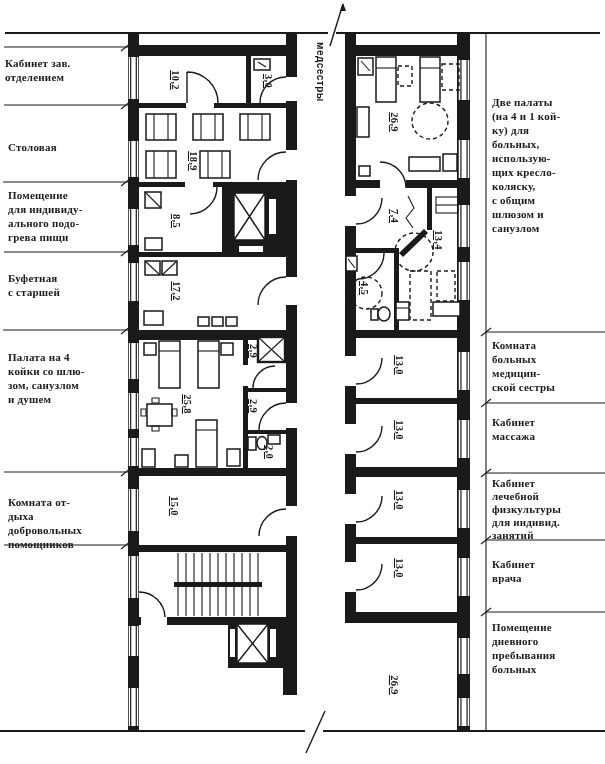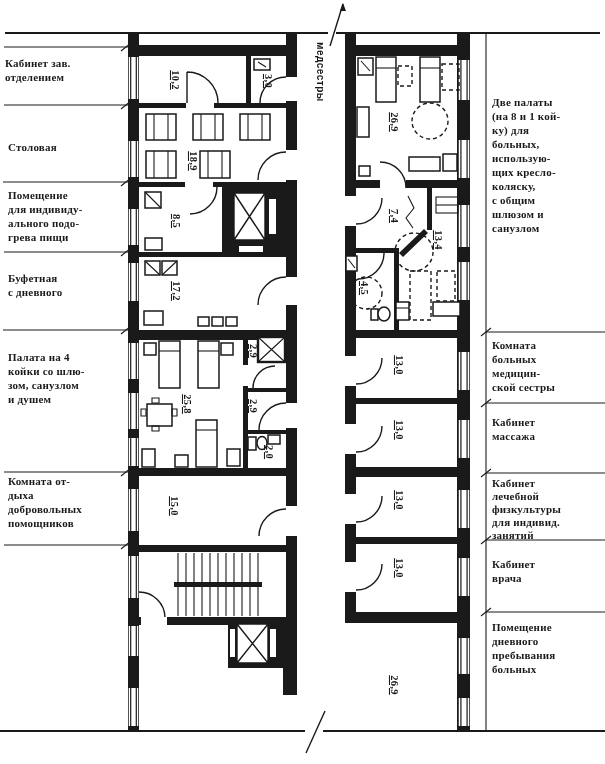--- a/index.html
+++ b/index.html
@@ -294,33 +294,33 @@
 
   
   <div class="lbl" style="top:57px;left:5px;width:115px">Кабинет зав.
 отделением</div>
   <div class="lbl" style="top:141px;left:8px;width:115px">Столовая</div>
   <div class="lbl" style="top:189px;left:8px;width:115px">Помещение
 для индивиду-
 ального подо-
 грева пищи</div>
   <div class="lbl" style="top:272px;left:8px;width:115px">Буфетная
-с дневного</div>
+с старшей</div>
   <div class="lbl" style="top:351px;left:8px;width:115px">Палата на 4
 койки со шлю-
 зом, санузлом
 и душем</div>
-  <div class="lbl" style="top:475px;left:8px;width:115px">Комната от-
+  <div class="lbl" style="top:496px;left:8px;width:115px">Комната от-
 дыха
 добровольных
 помощников</div>
 
   
   <div class="lbl" style="top:96px;left:492px;width:110px">Две палаты
-(на 8 и 1 кой-
+(на 4 и 1 кой-
 ку) для
 больных,
 использую-
 щих кресло-
 коляску,
 с общим
 шлюзом и
 санузлом</div>
   <div class="lbl" style="top:339px;left:492px;width:110px">Комната
 больных

